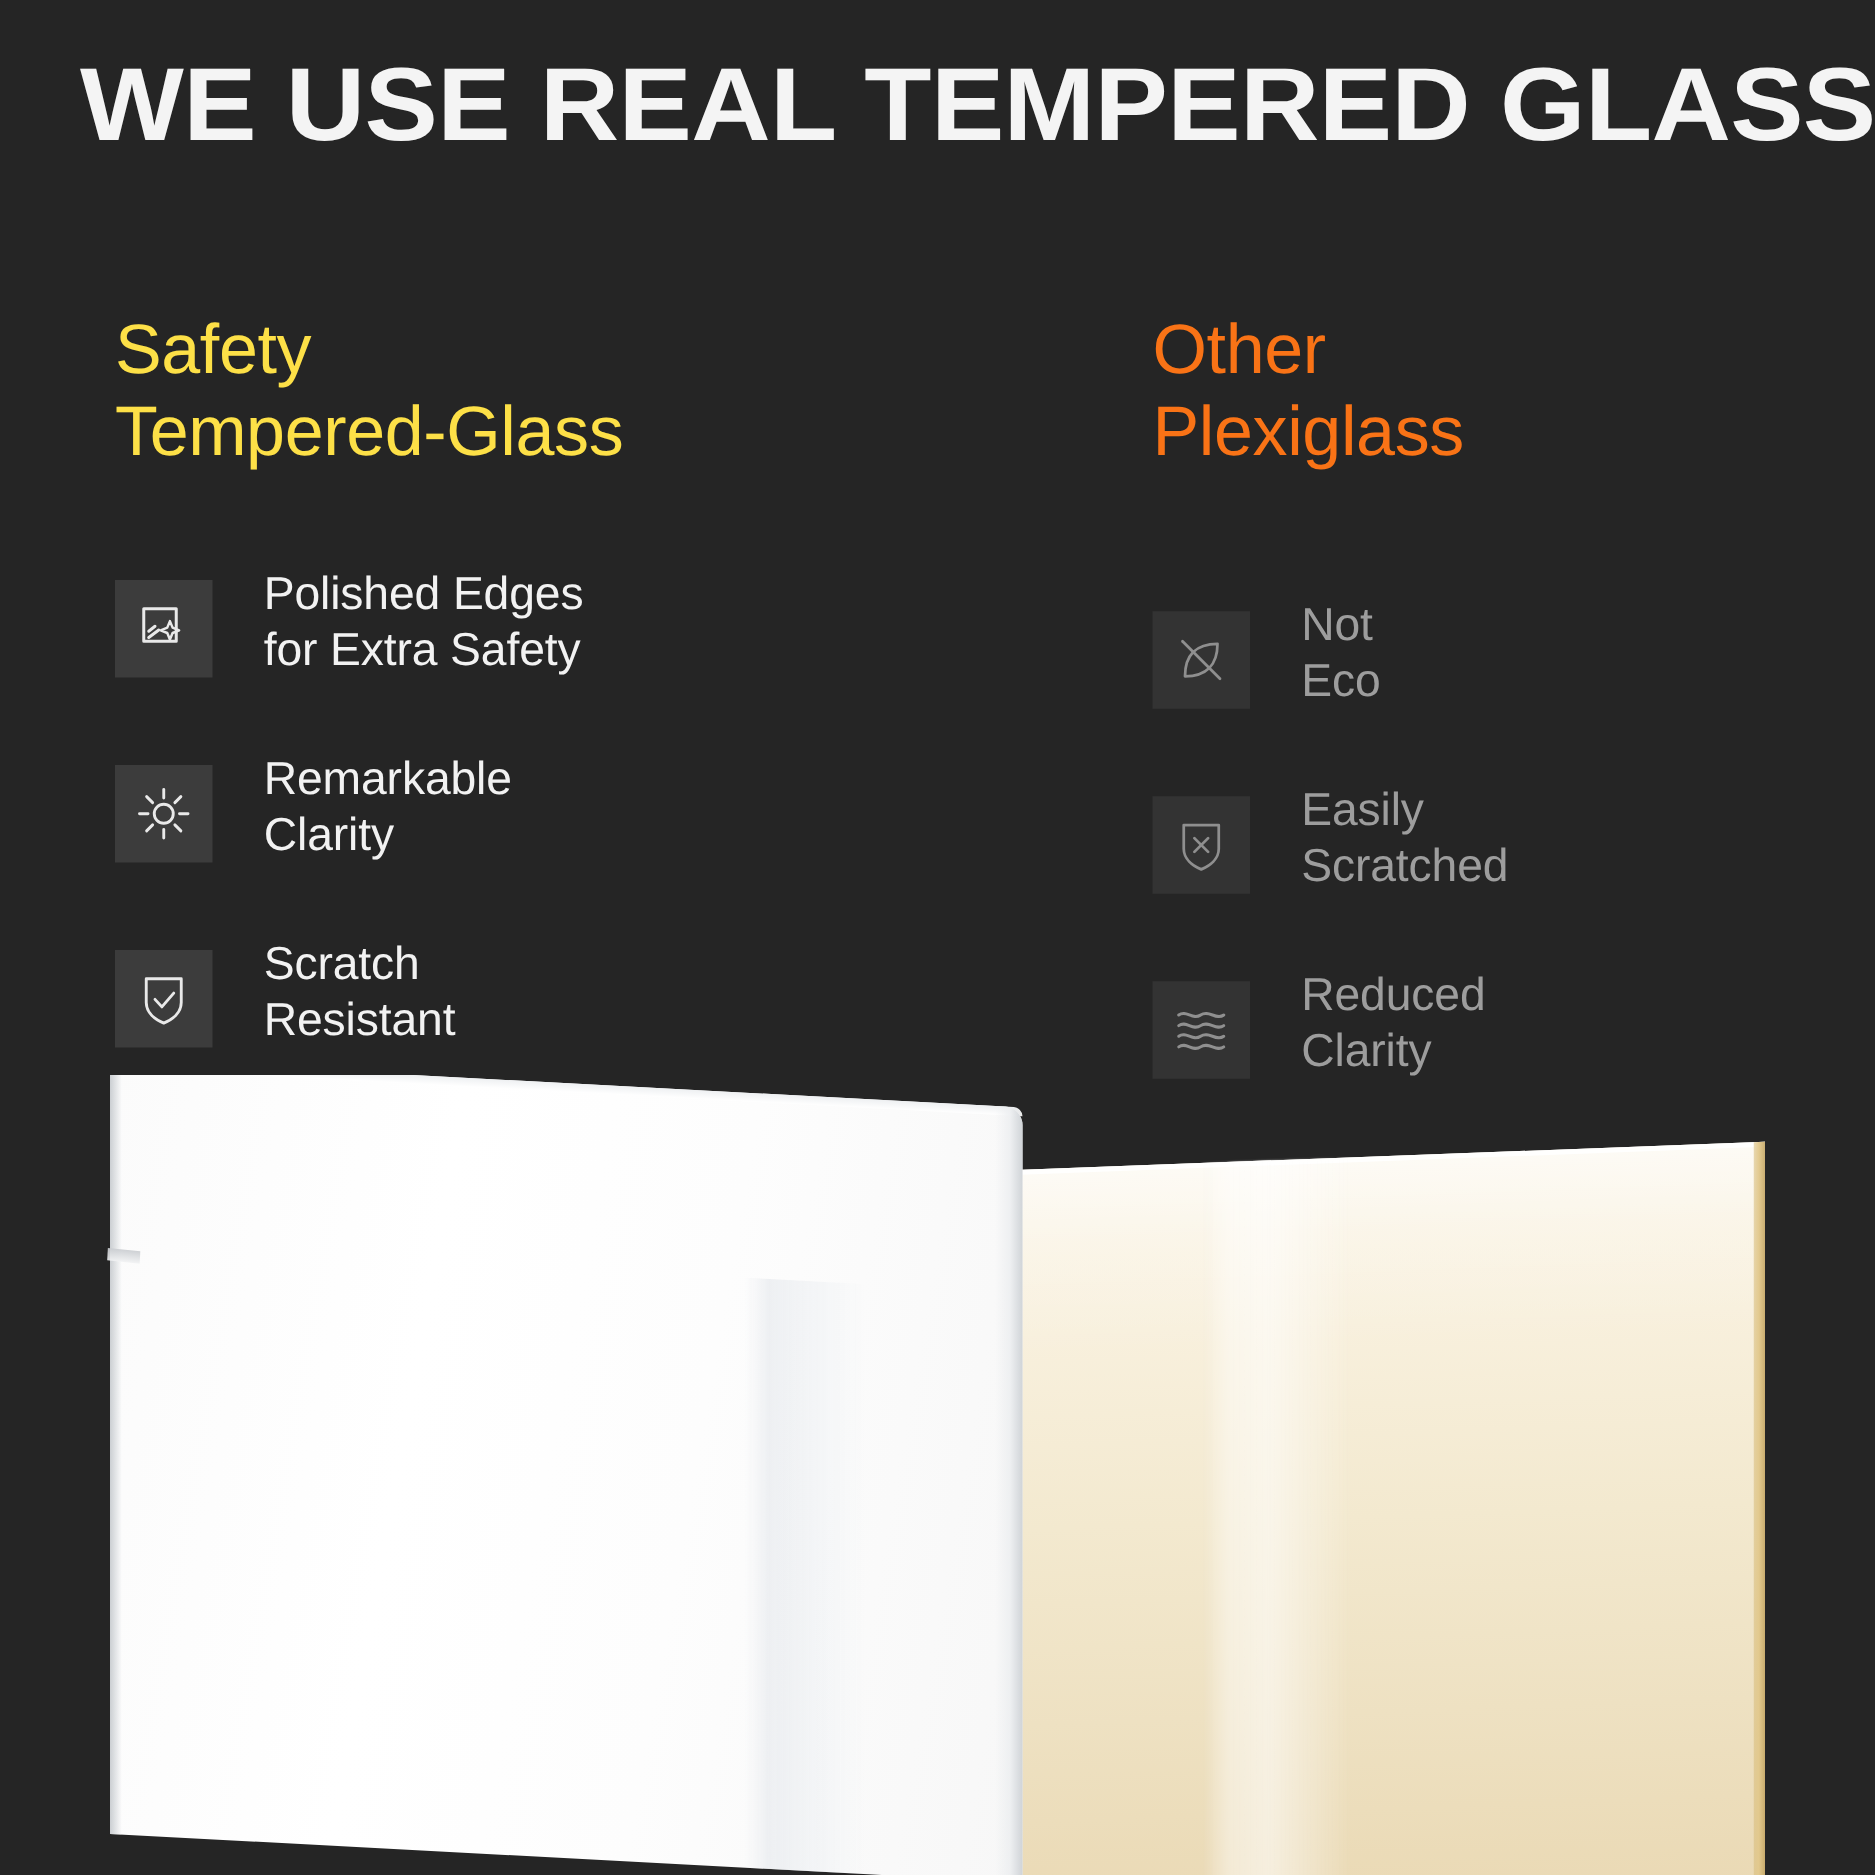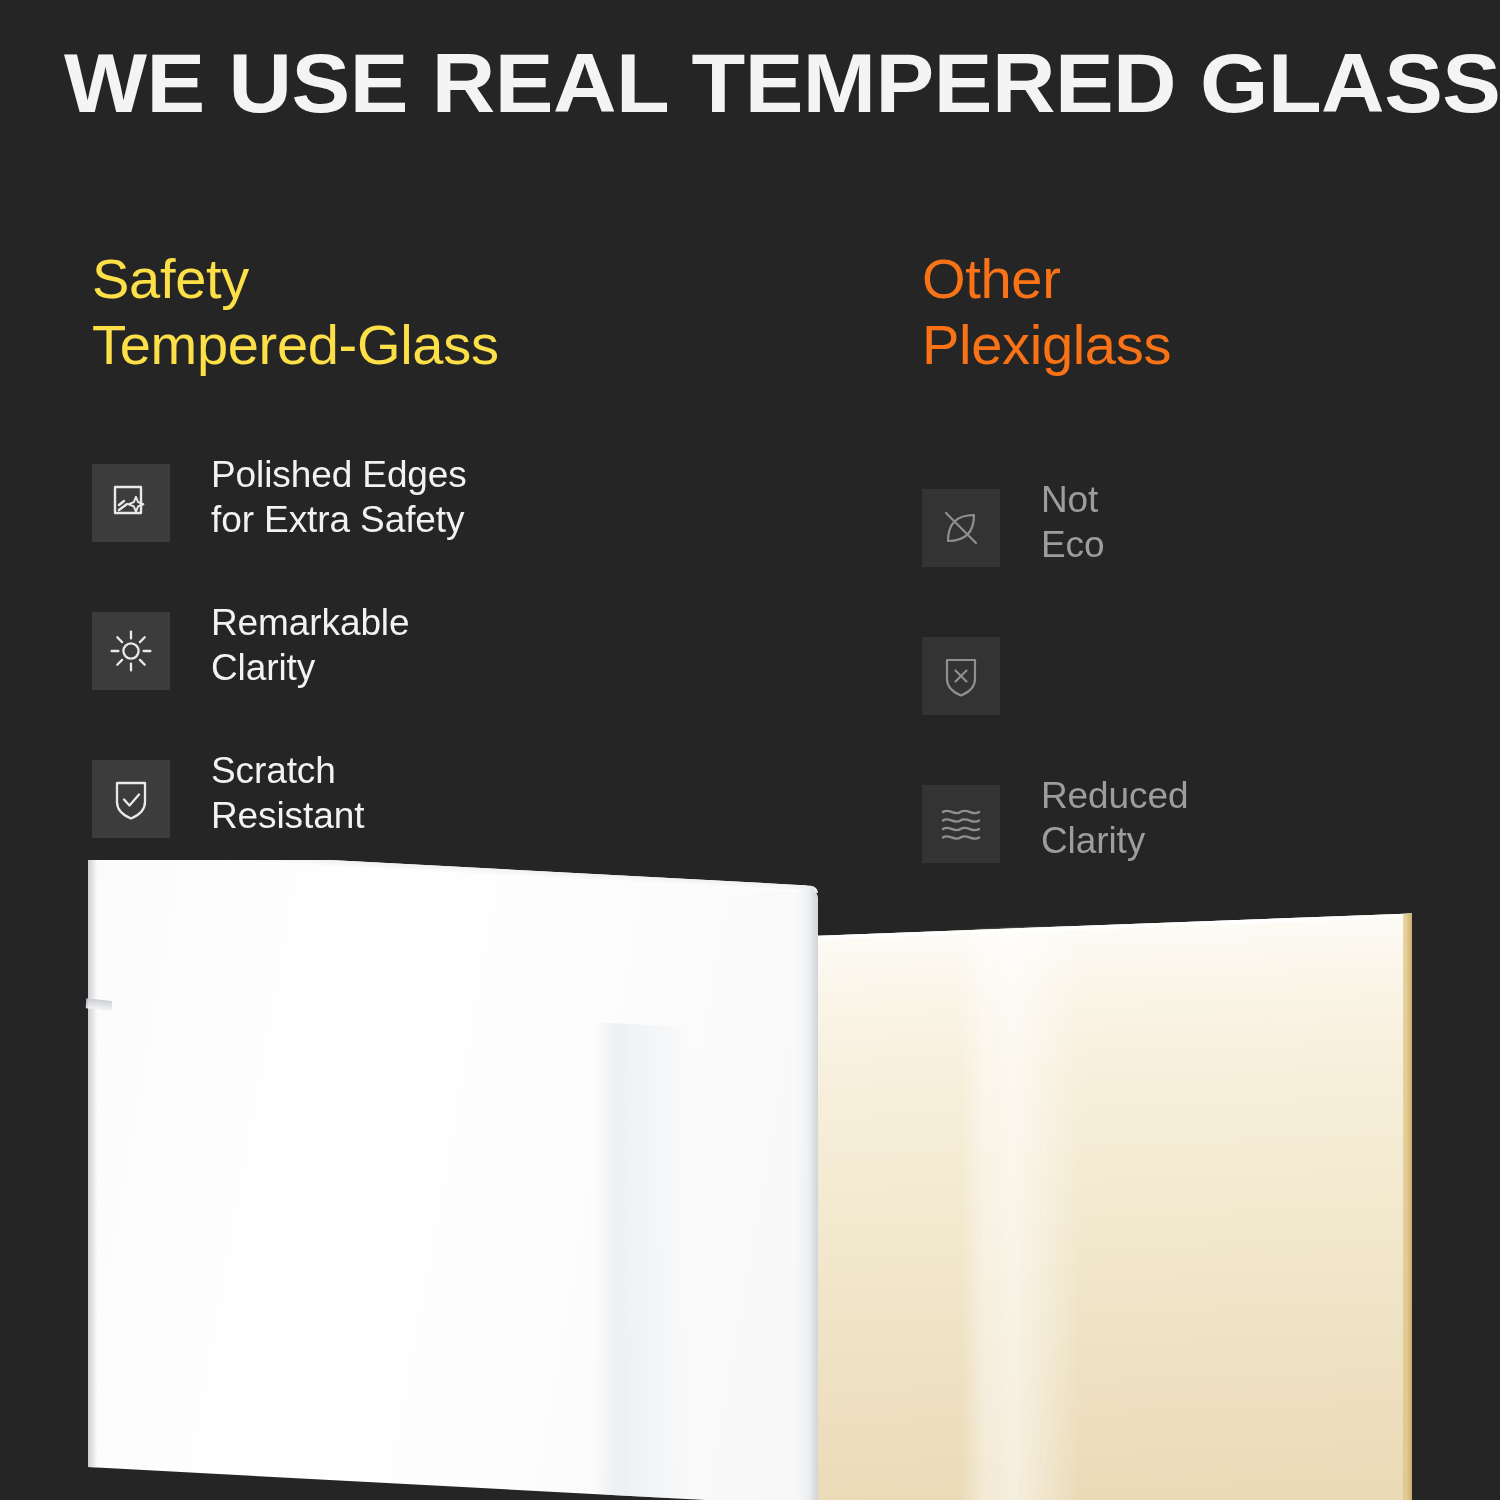--- a/index.html
+++ b/index.html
@@ -284,20 +284,22 @@
       </div>
 
       <div class="feature">
         <div class="tile">
           <svg width="46" height="46" viewBox="0 0 46 46" fill="none" stroke="#8f8f8f" stroke-width="2.2" stroke-linecap="round" stroke-linejoin="round">
             <path d="M9 7 H37 V26 C37 34 30 39.6 23 42.5 C16 39.6 9 34 9 26 Z"></path>
             <path d="M17.5 17.5 L28.5 28.5"></path>
             <path d="M28.5 17.5 L17.5 28.5"></path>
           </svg>
         </div>
+        <div class="feat-text">Easily
+Scratched</div>
       </div>
 
       <div class="feature">
         <div class="tile">
           <svg width="46" height="46" viewBox="0 0 46 46" fill="none" stroke="#8f8f8f" stroke-width="2.4" stroke-linecap="round" stroke-linejoin="round">
             <path d="M5 11 C11 6.5 16 15.5 22.5 11 C29 6.5 35 15.5 41 11"></path>
             <path d="M5 19.5 C11 15 16 24 22.5 19.5 C29 15 35 24 41 19.5"></path>
             <path d="M5 28 C11 23.5 16 32.5 22.5 28 C29 23.5 35 32.5 41 28"></path>
             <path d="M5 36.5 C11 32 16 41 22.5 36.5 C29 32 35 41 41 36.5"></path>
           </svg>

